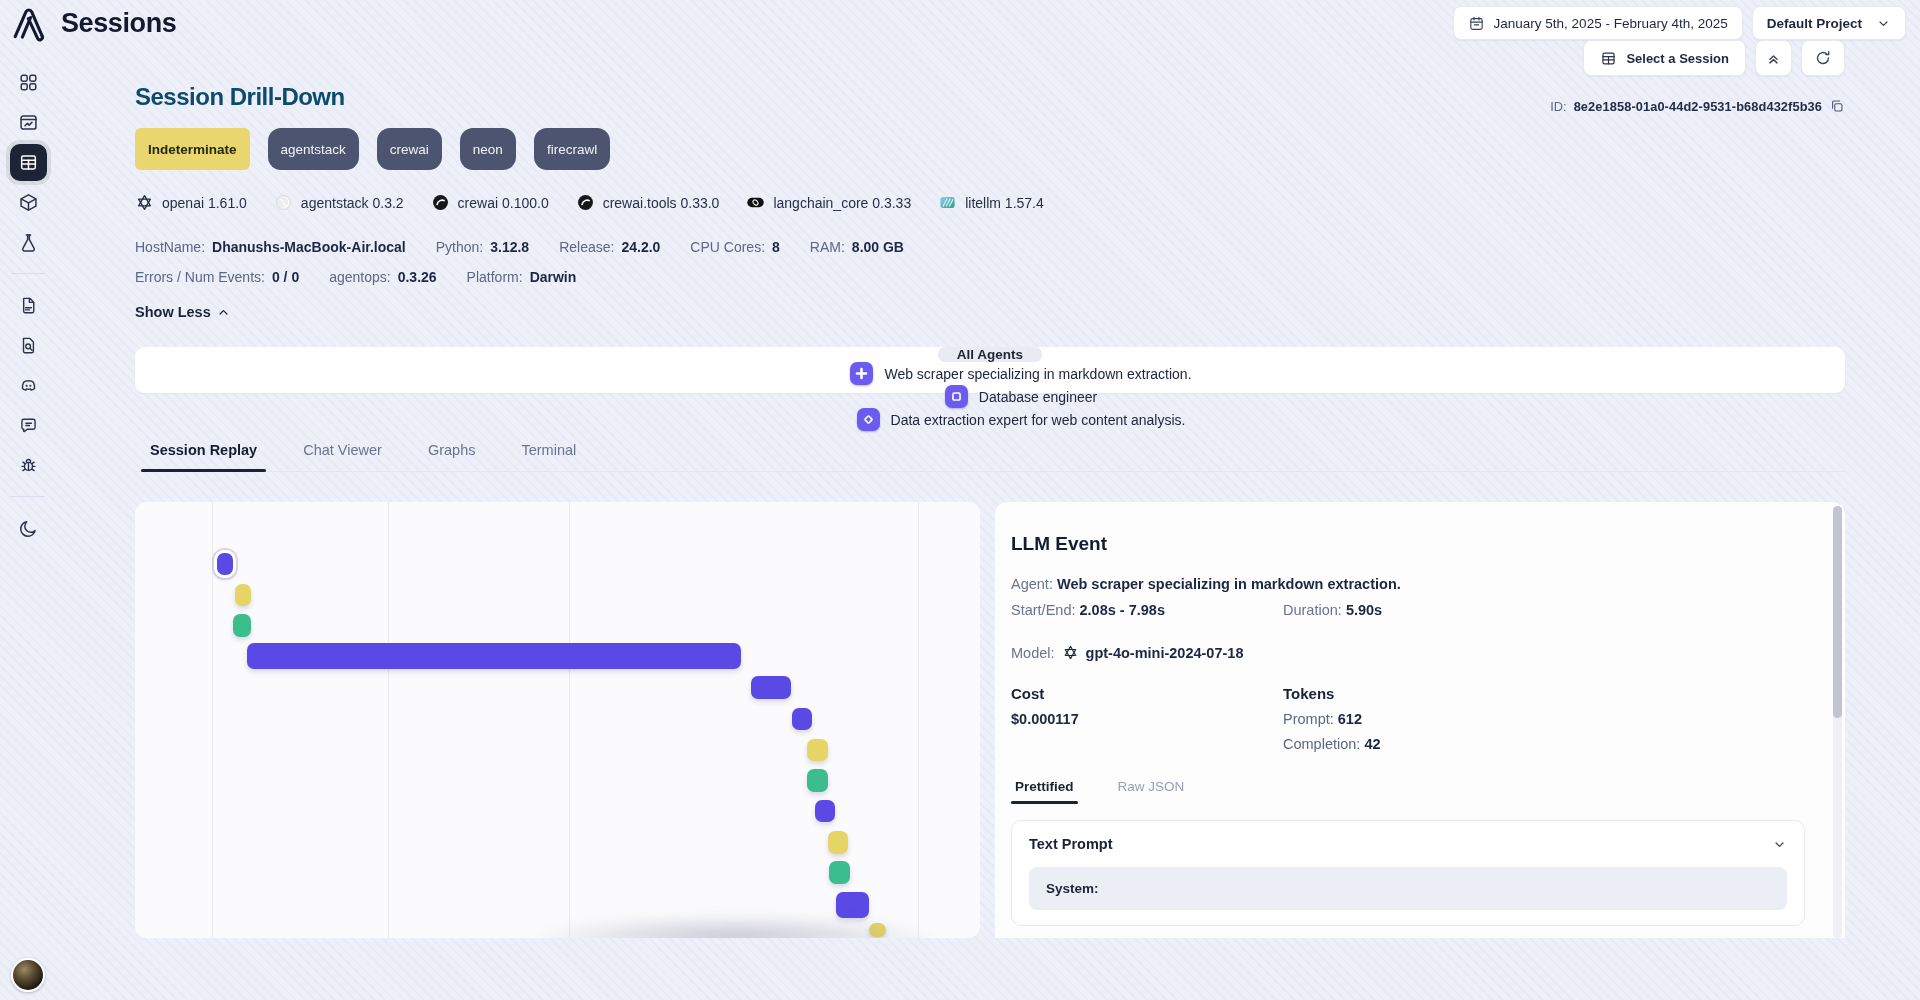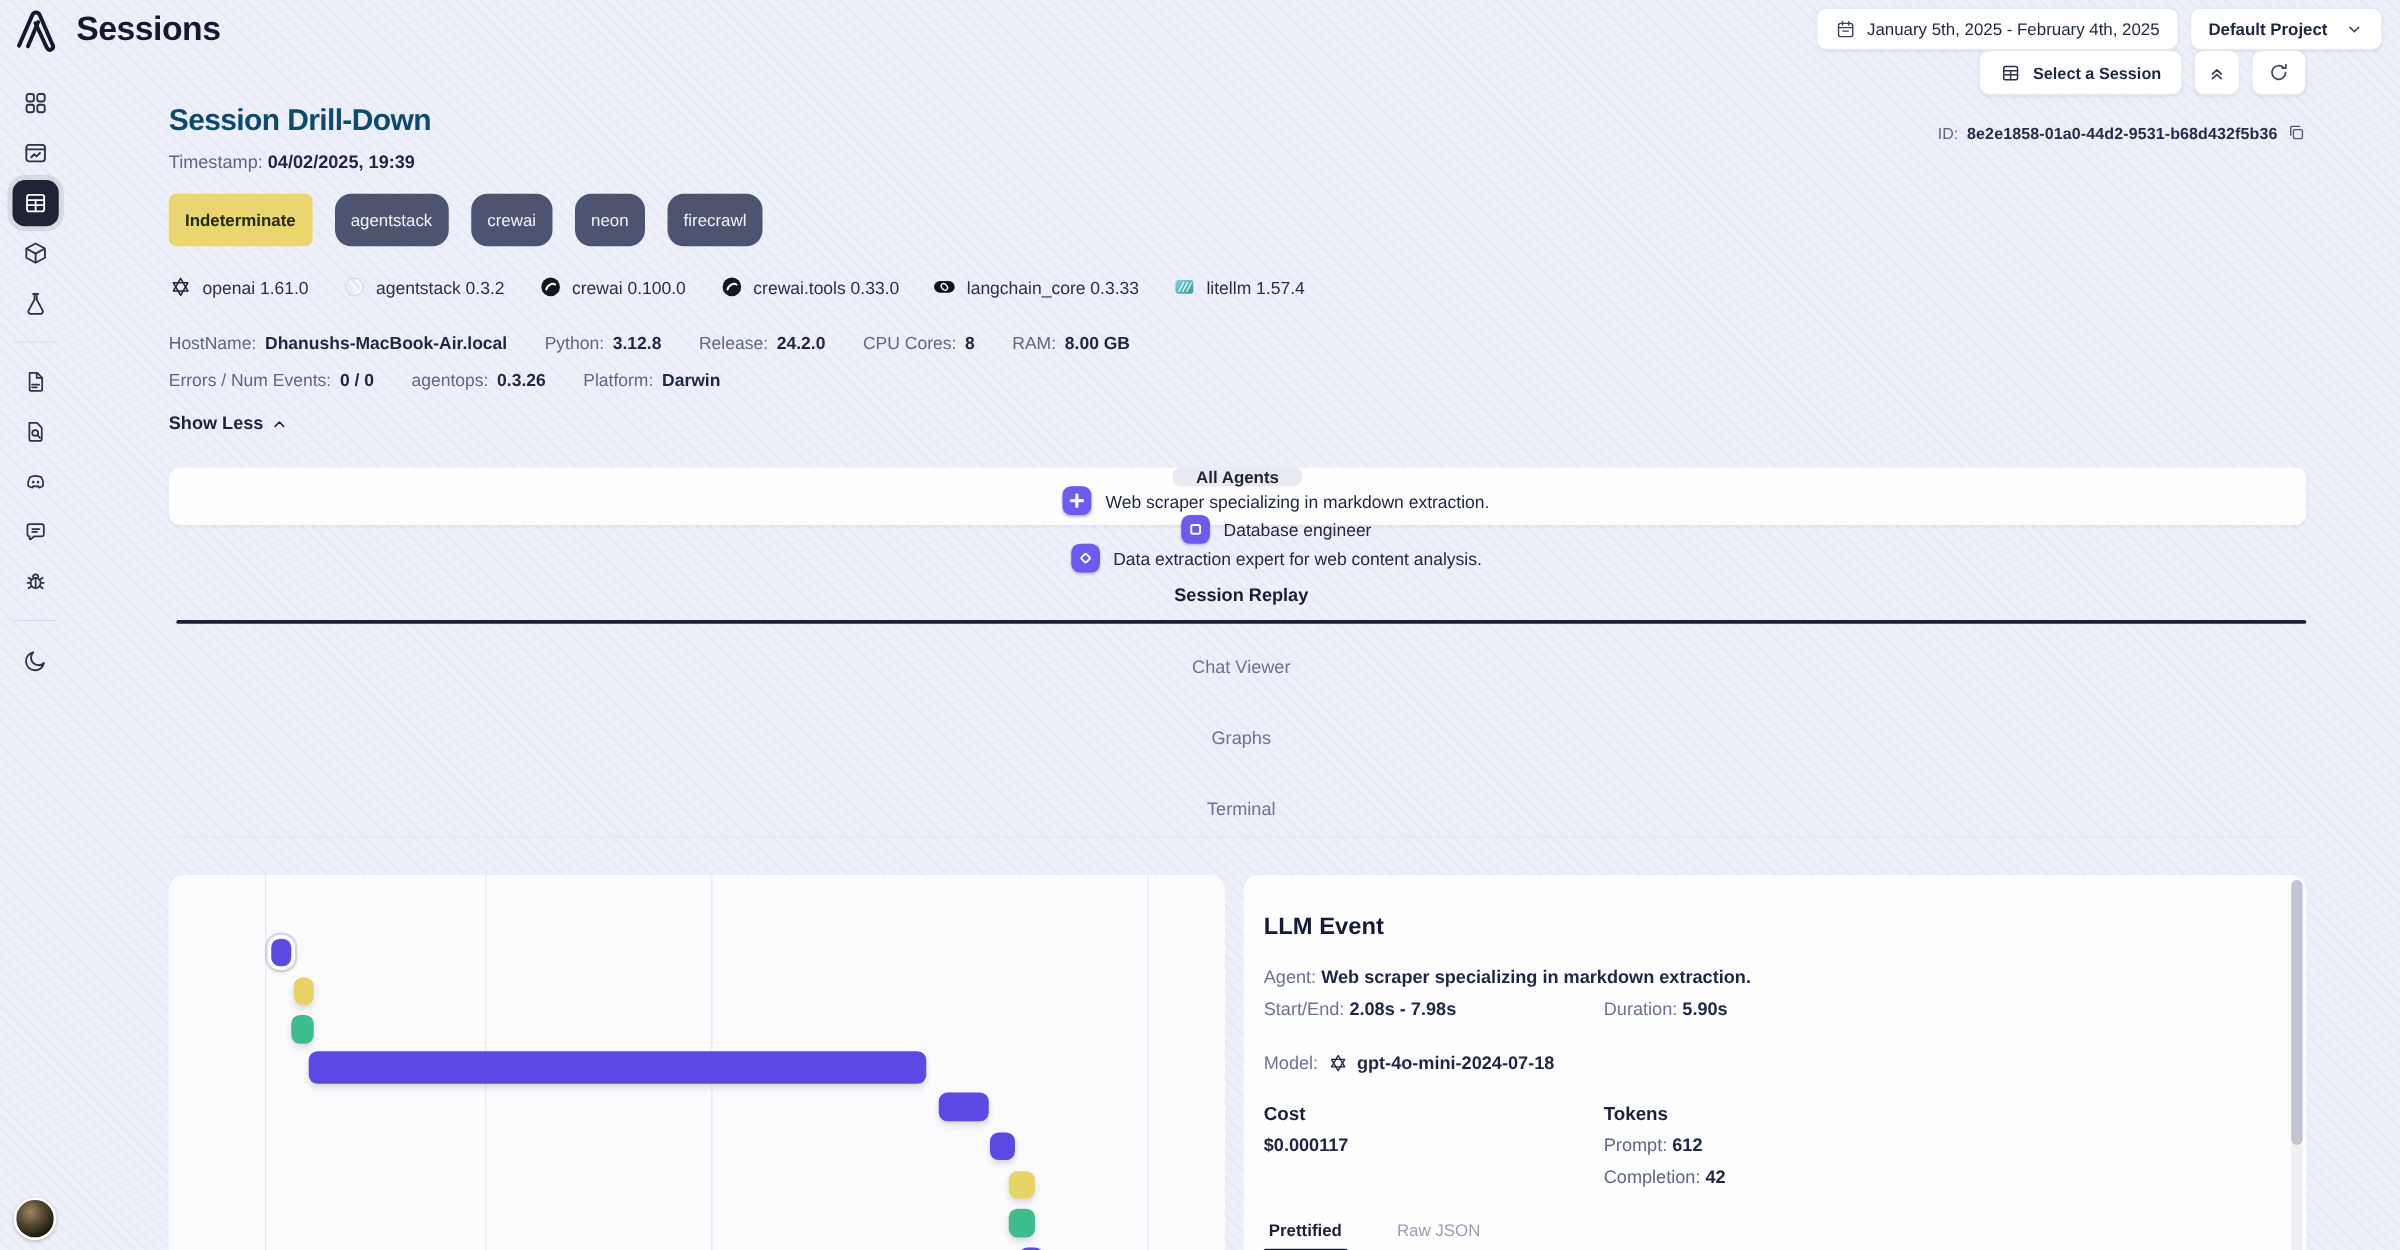--- a/index.html
+++ b/index.html
@@ -66,21 +66,21 @@
   .id-row .id-val { color:#232c48; font-weight:600; letter-spacing:.1px; }
 
   
   .agents-bar { margin-top:27px; height:46px; background:#fefefe; border-radius:9px; display:flex; align-items:center; padding:0 13px; box-shadow:0 1px 2px rgba(20,25,60,.05);flex-direction:column; }
   .all-agents { height:32px; padding:0 19px; background:#e9eaf2; border-radius:7px; font-size:13.5px; font-weight:600; color:#1d2435; display:flex; align-items:center; }
   .agent-item { display:flex; align-items:center; gap:11px; font-size:14px; font-weight:500; color:#20283f; margin-left:62px; }
   .agent-item:first-of-type { margin-left:37px; }
   .agent-ic { width:23px; height:23px; border-radius:7px; background:#6c5bf0; display:flex; align-items:center; justify-content:center; box-shadow:0 1px 2px rgba(70,50,200,.35); }
 
   
-  .tabs { margin-top:49px; display:flex; gap:28px; border-bottom:1px solid #e5e7f0; padding-left:6px;flex-direction:column; }
+  .tabs { margin-top:49px; display:flex; gap:28px; border-bottom:1px solid #e5e7f0; padding-left:6px; }
   .tab { padding:0 9px 13px; font-size:14.5px; color:#6a7390; position:relative; }
   .tab.active { color:#161d33; font-weight:600; }
   .tab.active::after { content:""; position:absolute; left:0; right:0; bottom:-1px; height:3px; background:#1b2233; border-radius:2px; }
 
   
   .content { margin-top:30px; display:flex; gap:15px; height:436px; }
 
   
   .chart { width:845px; background:#fbfbfd; border-radius:12px; position:relative; overflow:hidden; flex:none; }
   .gridline { position:absolute; top:0; bottom:0; width:1px; background:#e9eaf1; }
@@ -363,24 +363,20 @@
         </svg>
       </button>
     </div>
   <div class="avatar"></div>
 </aside>
 
 <div class="main">
 
   <h2 class="page-title">Session Drill-Down</h2>
 
-  <div class="ts-row">
-    <span class="lbl">Timestamp:</span>
-    <span class="val">04/02/2025, 19:39</span>
-  </div>
 
   <div class="tags-row" id="tags-row">
     <span class="tag status">Indeterminate</span>
   <span class="tag plain">agentstack</span>
       <span class="tag plain">crewai</span>
       <span class="tag plain">neon</span>
       <span class="tag plain">firecrawl</span>
     </div>
 
   <div class="pkg-row" id="pkg-row">

